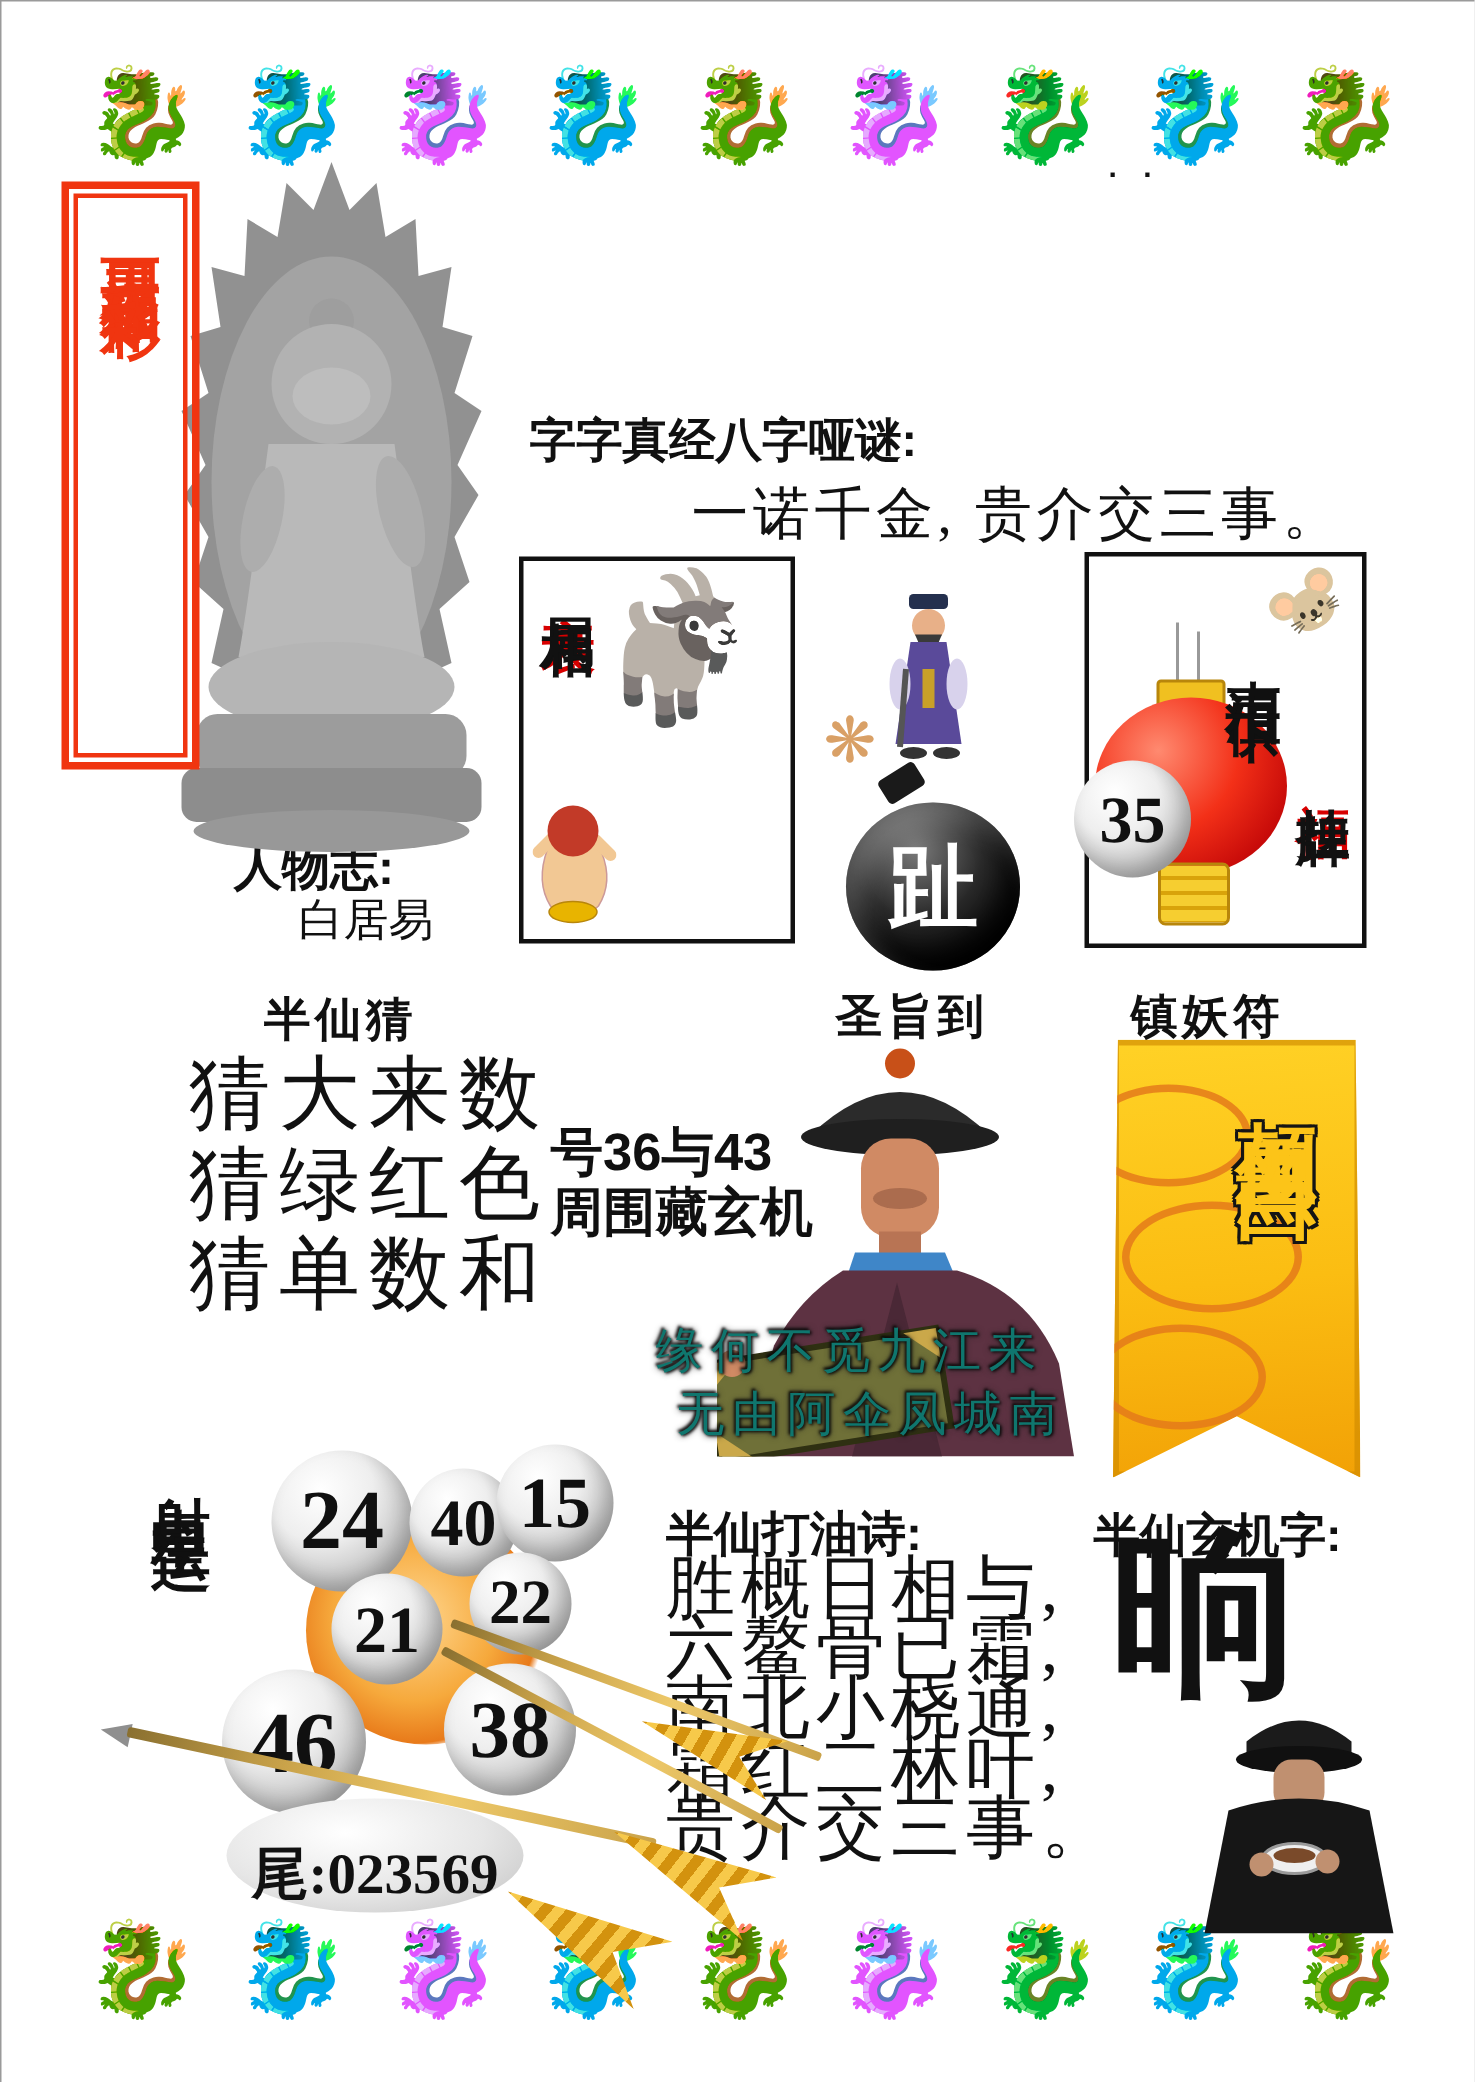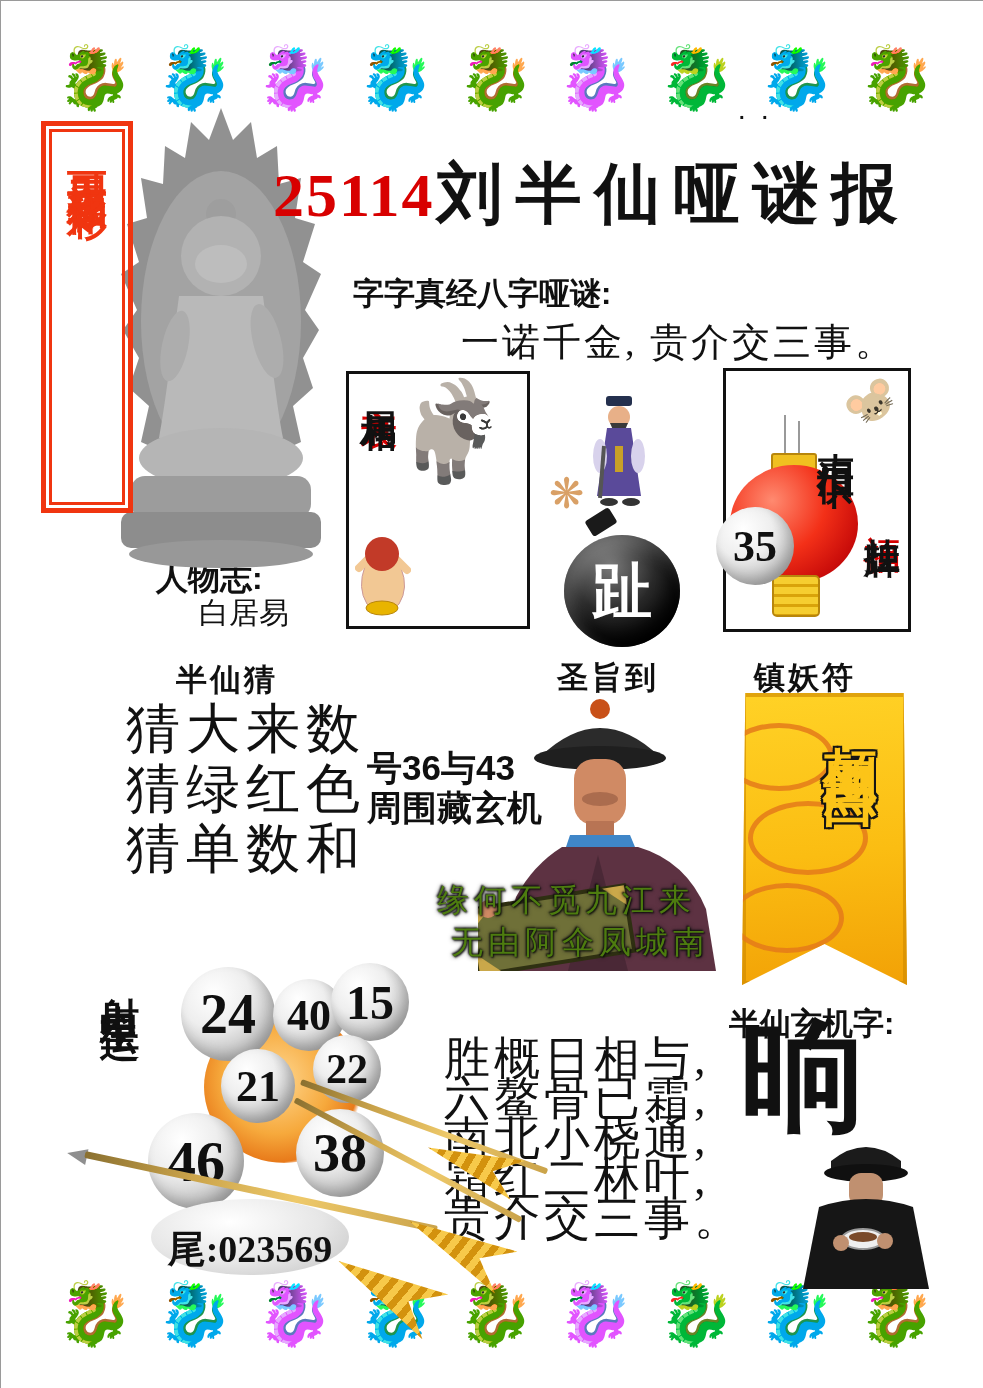--- a/index.html
+++ b/index.html
@@ -23,21 +23,21 @@
 
   .ball {
     border-radius:50%;
     background:radial-gradient(circle at 35% 28%, #ffffff 0%, #eeeeee 38%, #c2c2c2 70%, #939393 100%);
     box-shadow:inset -5px -7px 12px rgba(0,0,0,.18);
     display:flex; align-items:center; justify-content:center;
     font-family:"Liberation Serif", serif; font-weight:bold; color:#101010;
   }
 
   .white-scroll-text {
-    color:#4d7c0f; font-family:Liberation Mono, monospace;
+    color:#0f766e; font-family:Liberation Mono, monospace;
     text-shadow:0 0 5px #222, 1px 1px 2px #000, -1px -1px 2px #000;
     white-space:nowrap;
   }
 
   .talisman-banner {
     background:linear-gradient(175deg, #ffd226 0%, #fbbd12 55%, #f2a106 100%);
     clip-path:polygon(2% 0, 98% 0, 100% 100%, 50% 86%, 0 100%);
     box-shadow:inset 0 0 0 4px rgba(207,138,0,.65);
   }
   .squiggle { position:absolute; border:5px solid rgba(228,122,26,.85); border-radius:50%; }
@@ -87,24 +87,20 @@
       <rect x="20" y="406" width="200" height="36" rx="10" fill="#8d8d8d"></rect>
       <ellipse cx="120" cy="448" rx="92" ry="14" fill="#989898"></ellipse>
     </svg>
   </div>
 
   <div class="abs" style="left:40px;top:120px;width:82px;height:382px;border:5px solid #f03510;z-index:2;">
     <div class="abs" style="left:3px;top:3px;right:3px;bottom:3px;border:3px solid #f03510;"></div>
     <div class="abs vert serif" style="left:50%;top:14px;transform:translateX(-50%);font-size:40px;font-weight:bold;color:#f03510;letter-spacing:4px;">可用于福彩和体彩</div>
   </div>
 
-  <div class="abs" style="left:272px;top:148px;display:flex;align-items:baseline;z-index:3;">
-    <span class="serif" style="font-size:62px;font-weight:bold;color:#d80000;letter-spacing:2px;">25114</span>
-    <span style="font-size:66px;font-weight:900;letter-spacing:13px;margin-left:2px;">刘半仙哑谜报</span>
-  </div>
 
   <div class="abs heading" style="left:352px;top:272px;font-size:31px;">字字真经八字哑谜:</div>
   <div class="abs serif" style="left:460px;top:316px;font-size:38px;letter-spacing:3px;">一诺千金, 贵介交三事。</div>
 
   <div class="abs frame" style="left:345px;top:370px;width:178px;height:252px;">
     <div class="abs vert" style="left:4px;top:6px;font-size:37px;font-weight:bold;letter-spacing:2px;">
       <span style="color:#d80000;">衰</span><span>属相</span>
     </div>
     <div class="abs" style="left:42px;top:8px;font-size:98px;line-height:1;transform:scaleX(-1);filter:grayscale(.85) brightness(1.25);">🐐</div>
     <div class="abs" style="left:6px;bottom:4px;width:56px;height:90px;">
@@ -224,20 +220,21 @@
   <div class="abs" style="left:150px;top:1198px;width:198px;height:76px;border-radius:50%;z-index:3;
               background:radial-gradient(ellipse at 40% 30%, #ffffff 0%, #e6e6e6 55%, #c0c0c0 100%);
               display:flex;align-items:flex-end;justify-content:center;">
     <span class="serif" style="font-size:38px;font-weight:bold;">尾:023569</span>
   </div>
 
   <div class="abs feather" style="left:424px;top:1142px;width:96px;height:42px;transform:rotate(20deg);z-index:4;"></div>
   <div class="abs feather" style="left:402px;top:1222px;width:110px;height:48px;transform:rotate(28deg);z-index:4;"></div>
   <div class="abs feather" style="left:330px;top:1262px;width:112px;height:52px;transform:rotate(30deg);z-index:4;"></div>
 
+  <div class="abs heading" style="left:443px;top:1000px;font-size:32px;z-index:2;">半仙打油诗:</div>
   <div class="abs serif" style="left:443px;top:1038px;font-size:46px;line-height:40px;letter-spacing:4px;z-index:2;">
     <div>胜概日相与,</div>
     <div>六鳌骨已霜,</div>
     <div>南北小桡通,</div>
     <div>霜红二林叶,</div>
     <div>贵介交三事。</div>
   </div>
 
   <div class="abs heading" style="left:728px;top:1002px;font-size:31px;">半仙玄机字:</div>
   <div class="abs serif" style="left:740px;top:1012px;font-size:122px;font-weight:bold;line-height:1.05;">晌</div>

